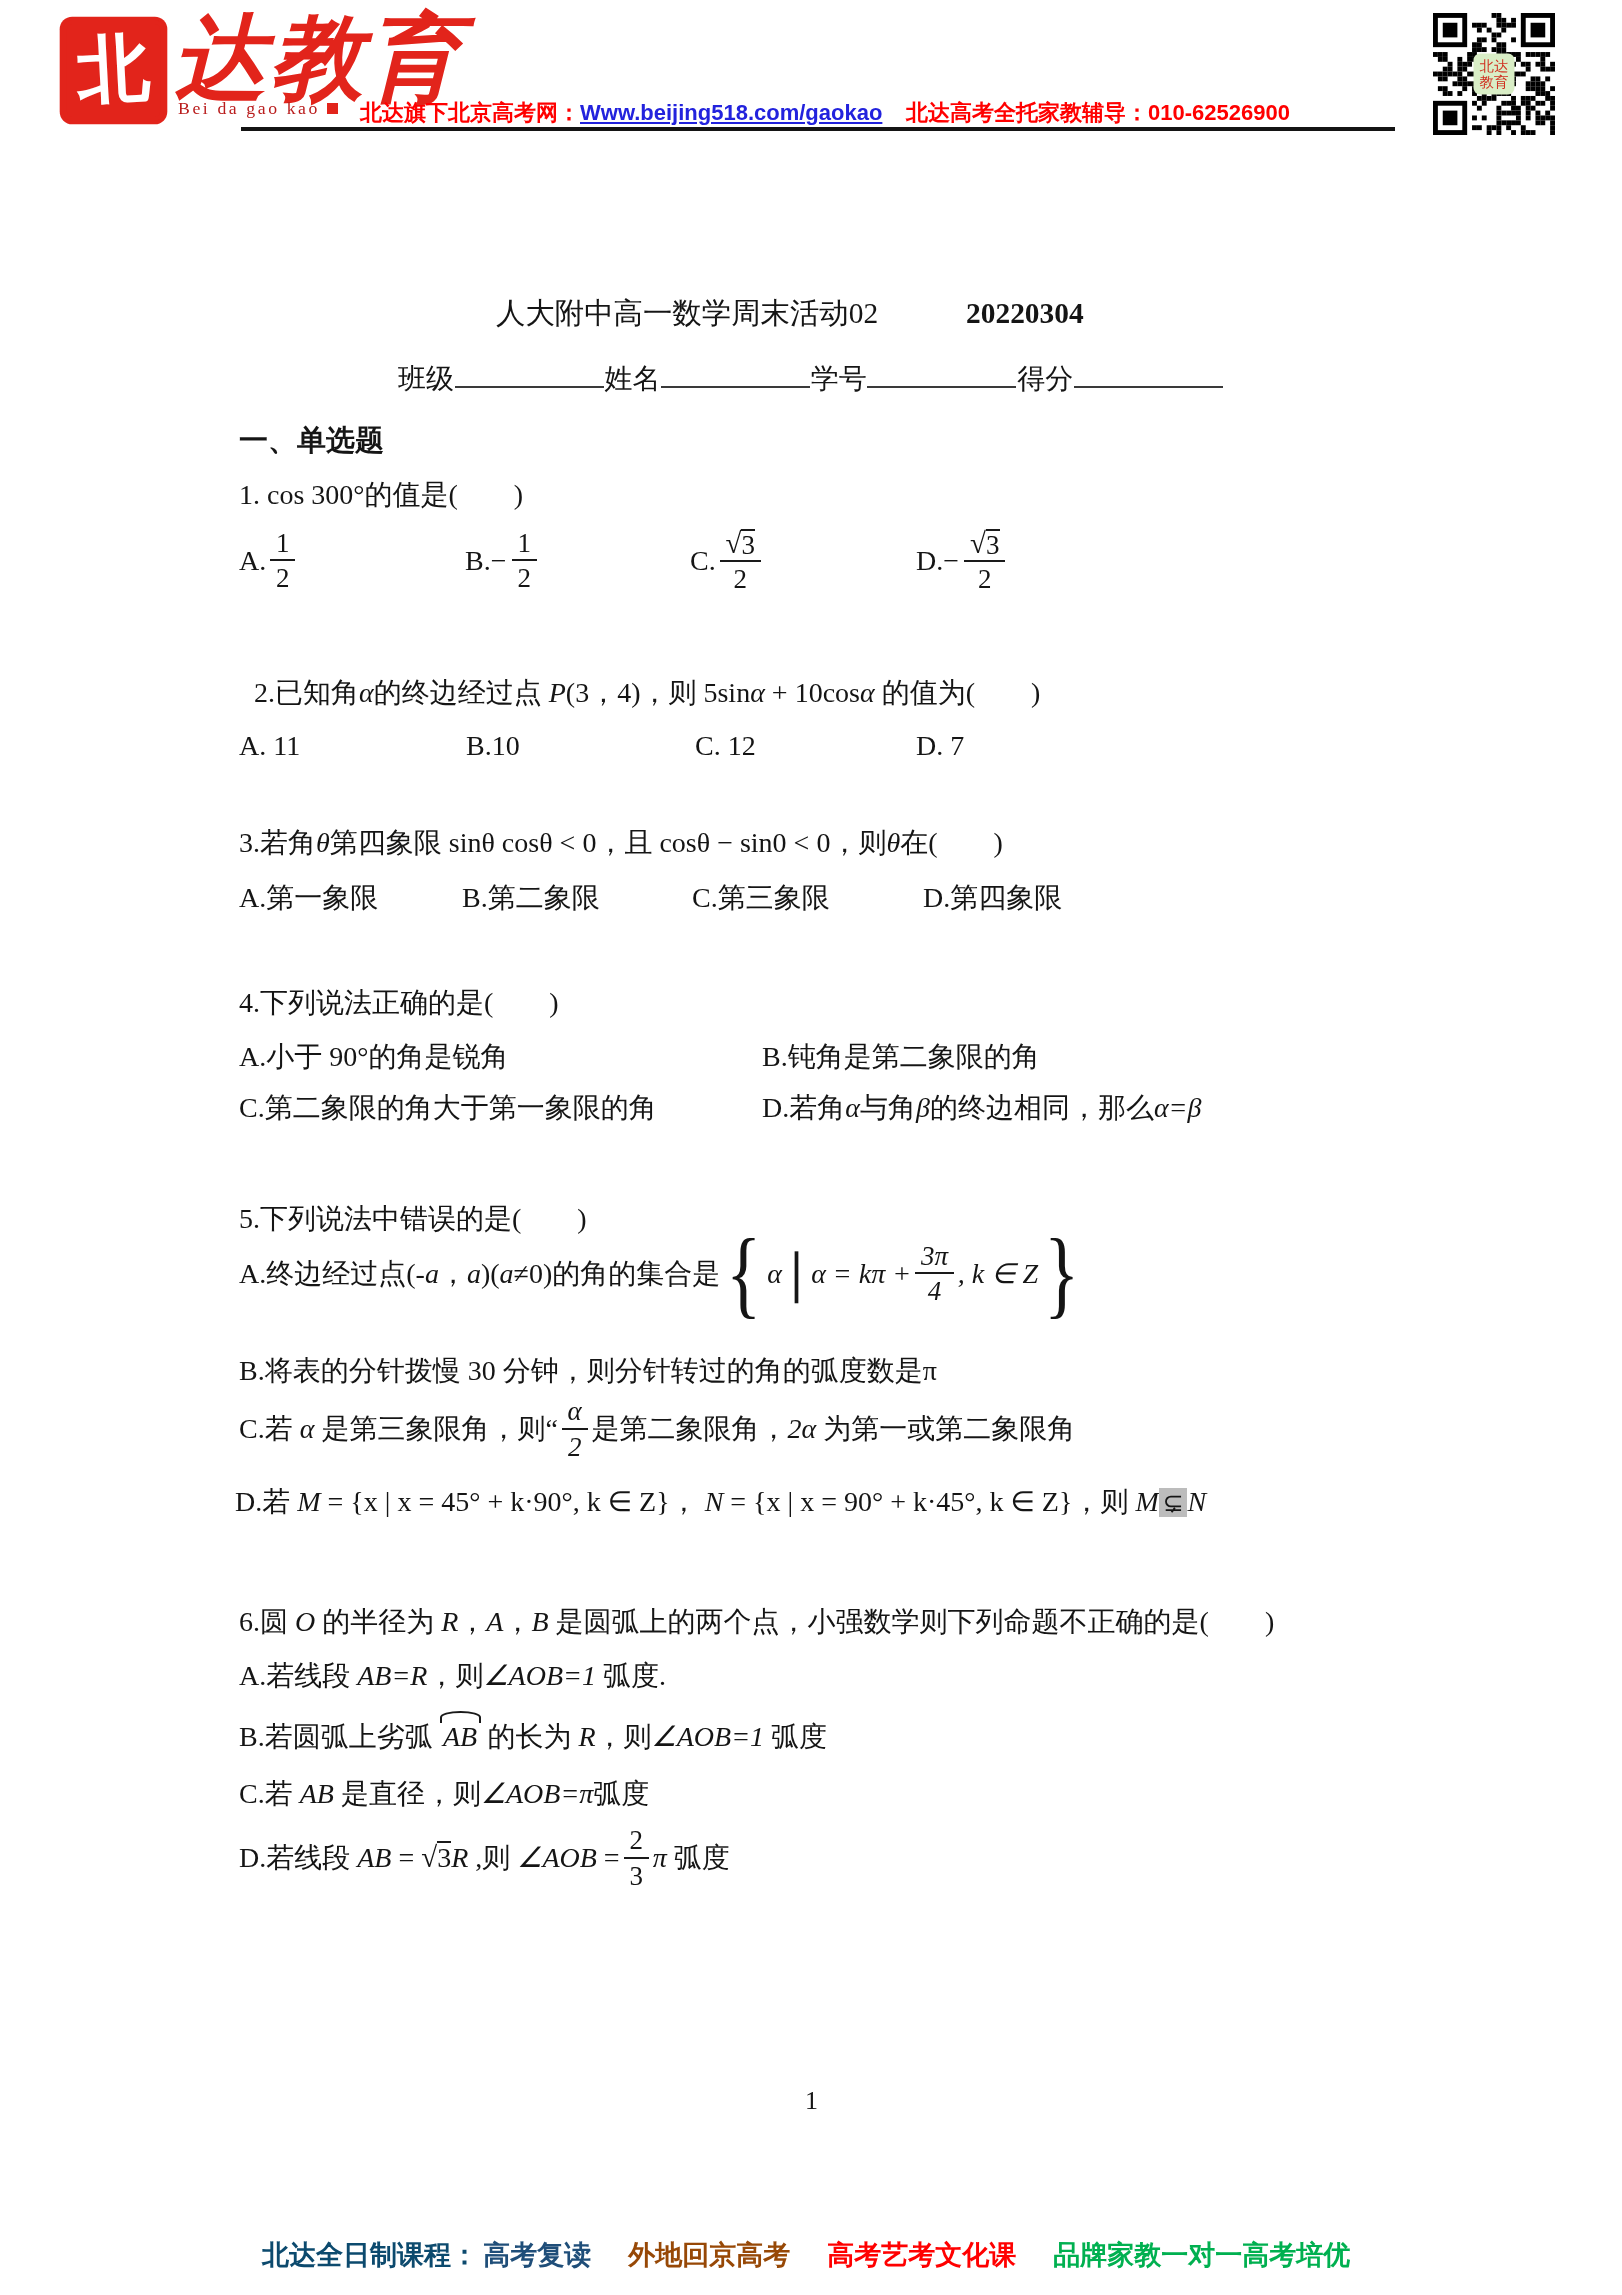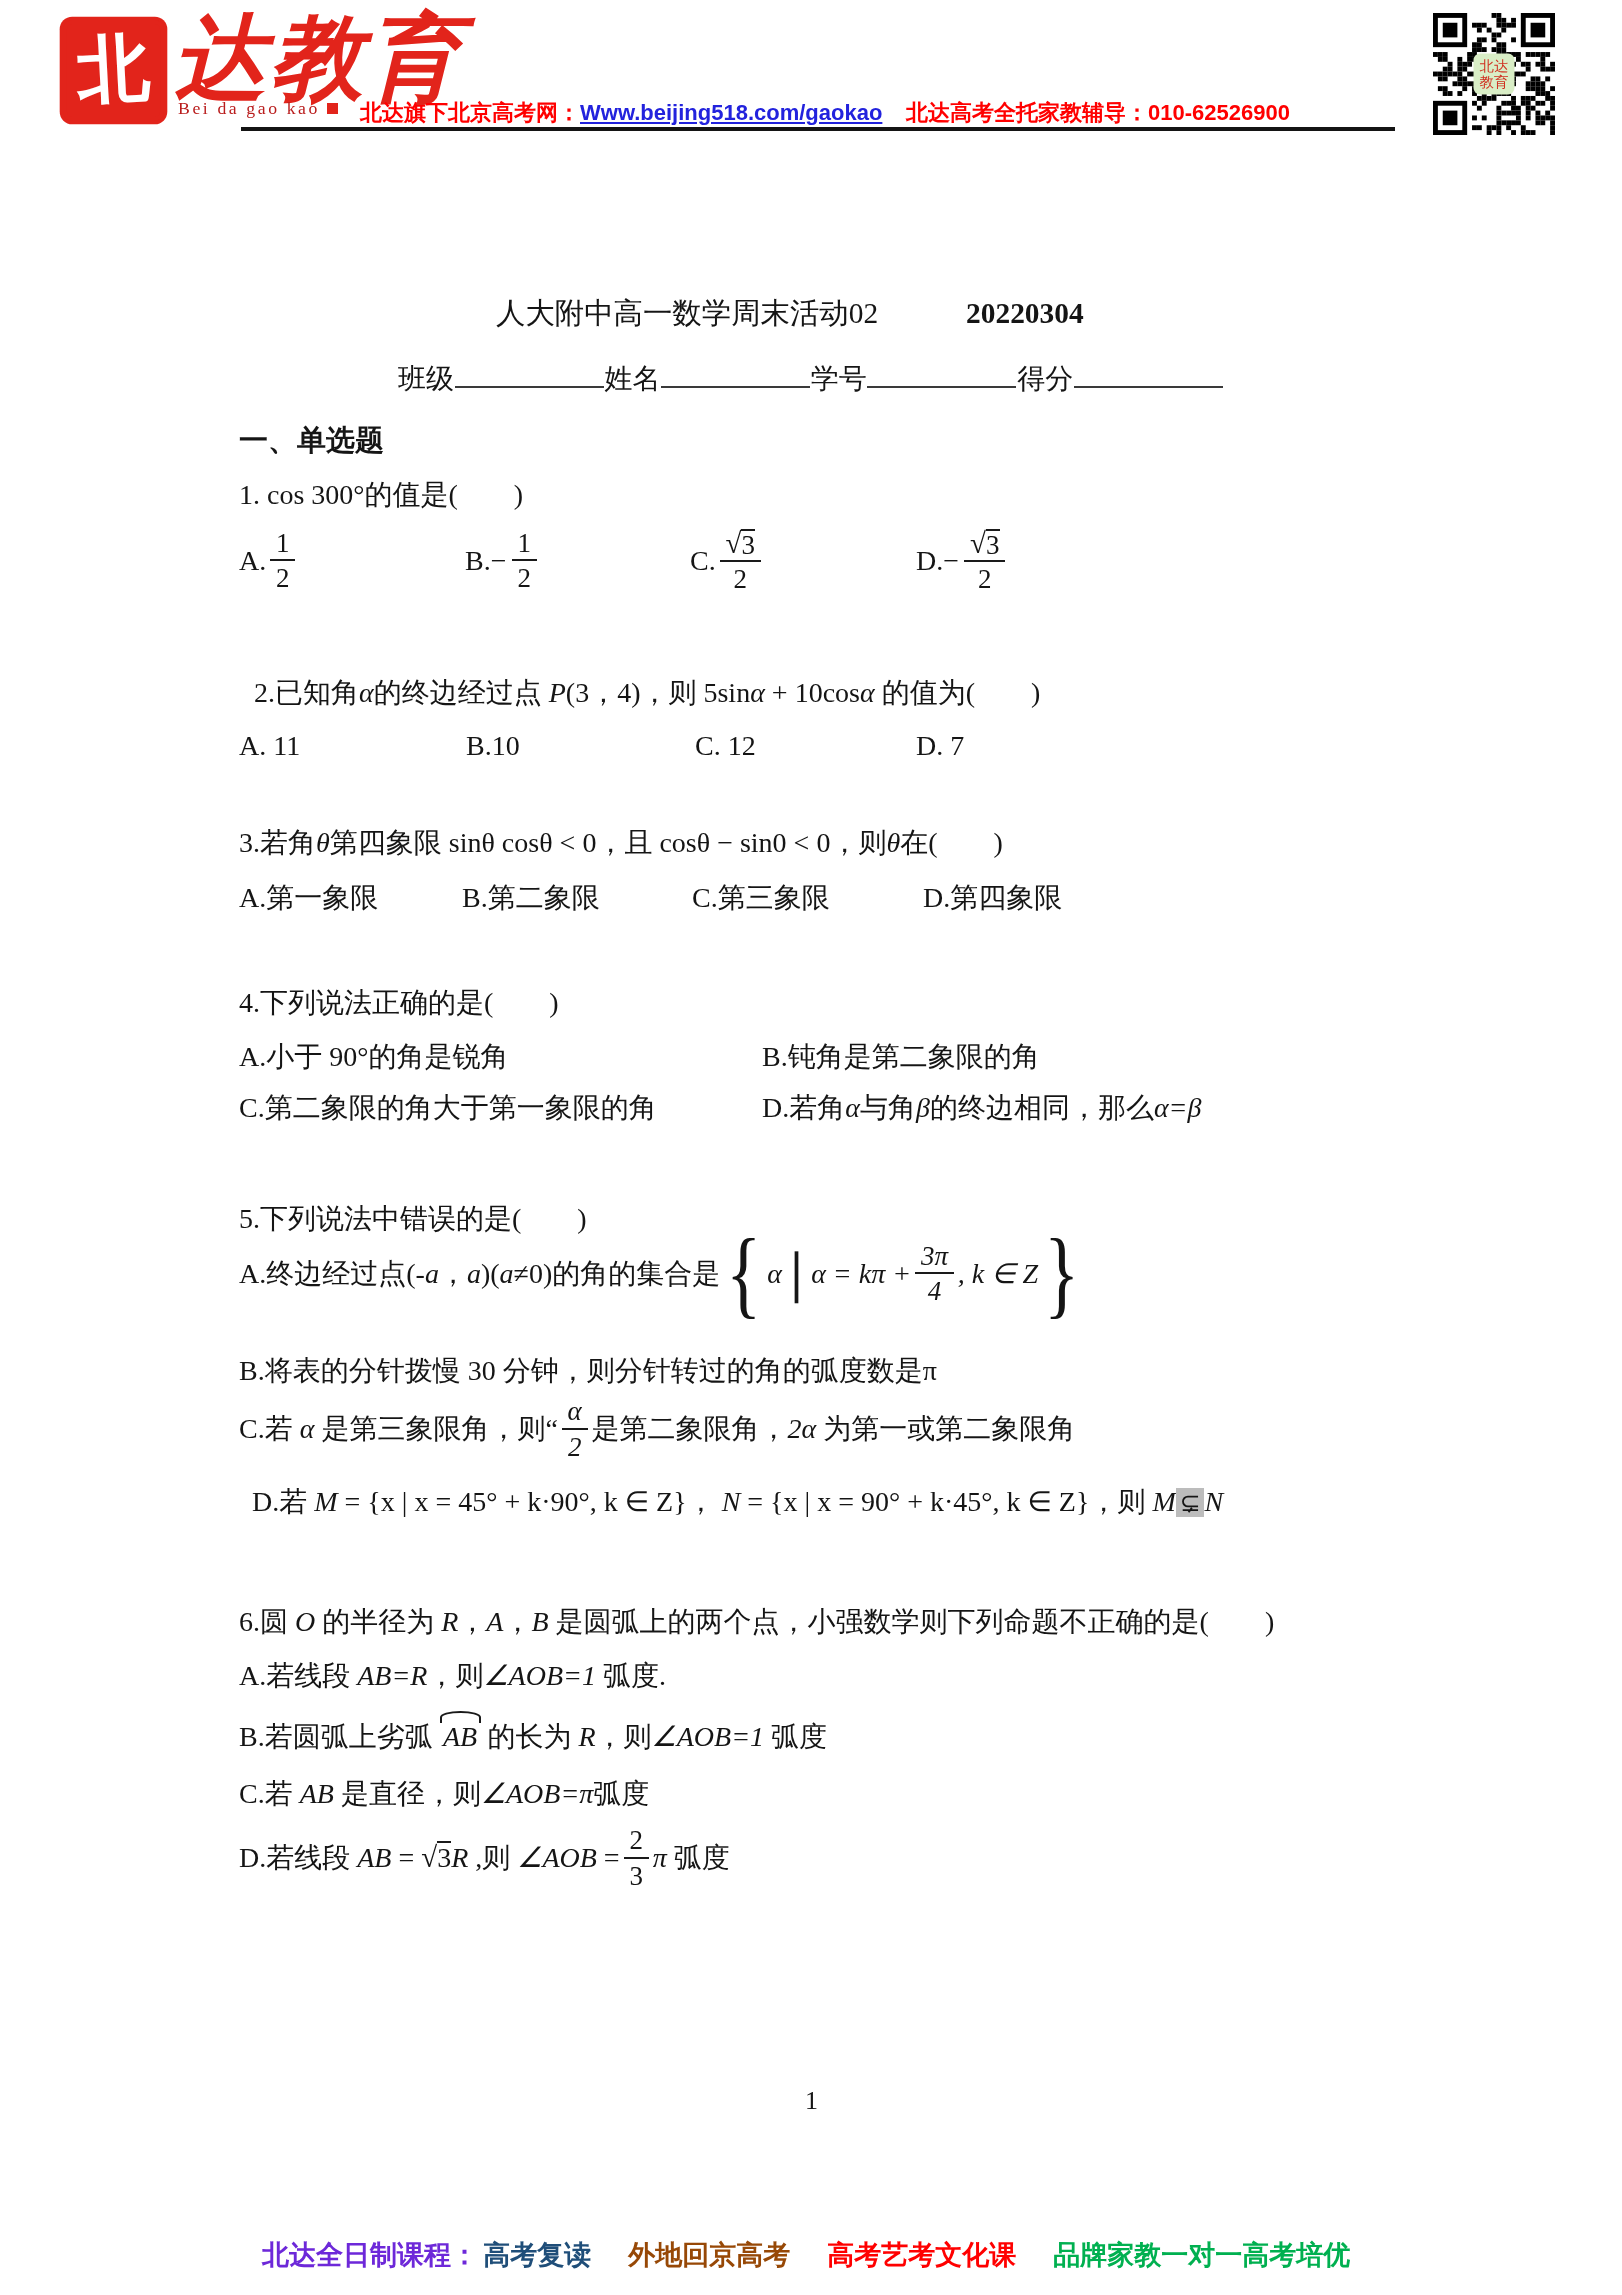--- a/index.html
+++ b/index.html
@@ -52,21 +52,21 @@
 
   .hl{background:#bcbcbc;padding:1.3px 3.9px;font-size:25px;}
 
   .arc{position:relative;padding:0 3.3px;}
   .arc::before{content:"";position:absolute;left:0;right:0;top:-10.5px;height:10.5px;
                border:2.6px solid #1a1a1a;border-bottom:none;border-radius:50% 50% 0 0;}
 
   .pagenum{left:0;top:2086px;width:1623px;text-align:center;font-size:26px;}
 
   .footer{left:262px;top:2237px;font-size:27px;font-weight:bold;font-family:"Liberation Sans",sans-serif;white-space:nowrap;}
-  .f-red{color:#6d28d9;}
+  .f-red{color:#0c4a6e;}
   .f-blue{color:#1f4e79;margin-left:5.2px;}
   .f-brown{color:#974806;margin-left:37px;}
   .f-red2{color:#ff0000;margin-left:37px;}
   .f-green{color:#00b050;margin-left:37px;}
 </style>
 </head>
 <body>
 
 <div class="page">
 
@@ -377,21 +377,21 @@
   </div>
   <div class="abs t" style="left:239px;top:1352px;">B.将表的分针拨慢 30 分钟，则分针转过的角的弧度数是π</div>
   <div class="abs vrow" style="left:239px;top:1383px;height:92px;">
     <span class="t"><span>C.若 </span><span class="it">α</span><span> 是第三象限角，则“</span></span>
     <span class="frac it">
         <span class="fnum">α</span>
         <span class="fden">2</span>
       </span>
     <span class="t"><span>是第二象限角，</span><span class="it">2α</span><span> 为第一或第二象限角</span></span>
   </div>
-  <div class="abs t" style="left:252px;top:1483px;">
+  <div class="abs t" style="left:235px;top:1483px;">
     <span>D.若 </span><span class="it">M</span><span class="math"> = {x | x = 45° + k·90°,  k ∈ Z}</span><span>，  </span><span class="it">N</span><span class="math"> = {x | x = 90° + k·45°,  k ∈ Z}</span><span>，则 </span><span class="it">M</span><span class="hl math">⊊</span><span class="it">N</span>
   </div>
 
   <div class="abs t" style="left:239px;top:1603px;">
     <span>6.圆 </span><span class="it">O</span><span> 的半径为 </span><span class="it">R</span><span>，</span><span class="it">A</span><span>，</span><span class="it">B</span><span> 是圆弧上的两个点，小强数学则下列命题不正确的是(　　)</span>
   </div>
   <div class="abs t" style="left:239px;top:1657px;">
     <span>A.若线段 </span><span class="it">AB=R</span><span>，则</span><span class="it">∠AOB=1</span><span> 弧度.</span>
   </div>
   <div class="abs t" style="left:239px;top:1718px;">

